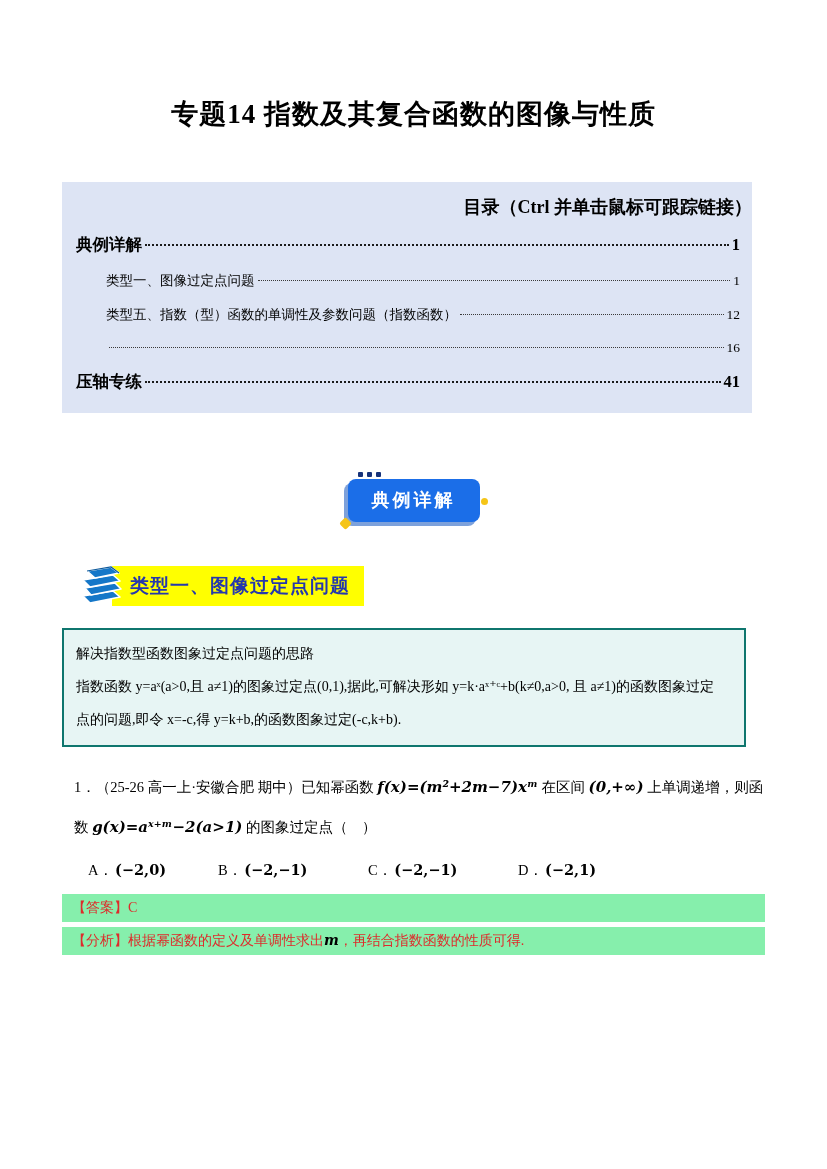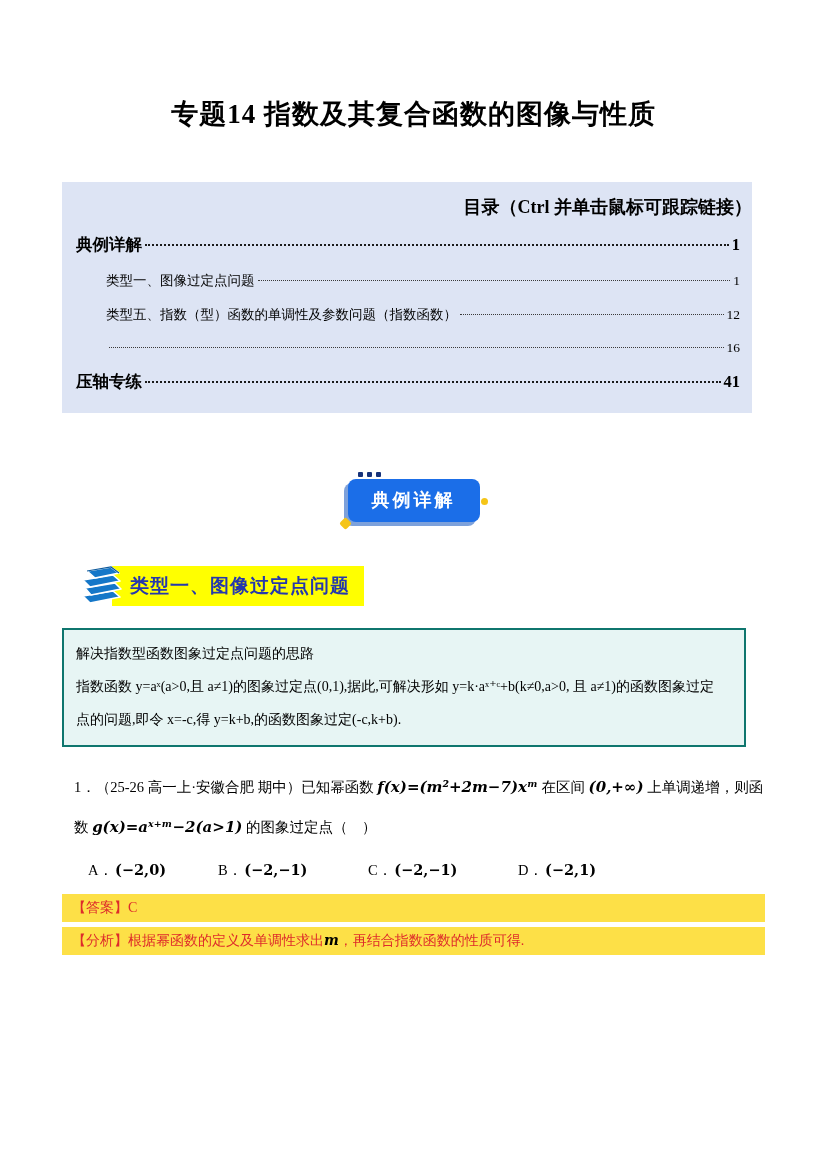--- a/index.html
+++ b/index.html
@@ -129,21 +129,21 @@
   .opt-val {
     font-family: "DejaVu Serif", serif;
     font-weight: bold;
     margin-left: 2px;
   }
 
   
   .ans-bar, .analysis-bar {
     margin-left: 62px;
     width: 703px;
-    background: #fde047;
+    background: #86efac;
     padding: 5px 10px;
     font-size: 14px;
     color: #de2b2b;
   }
   .ans-bar { margin-top: 14px; }
   .analysis-bar { margin-top: 5px; }
   .analysis-math {
     color: #000;
     font-weight: bold;
     font-style: italic;

